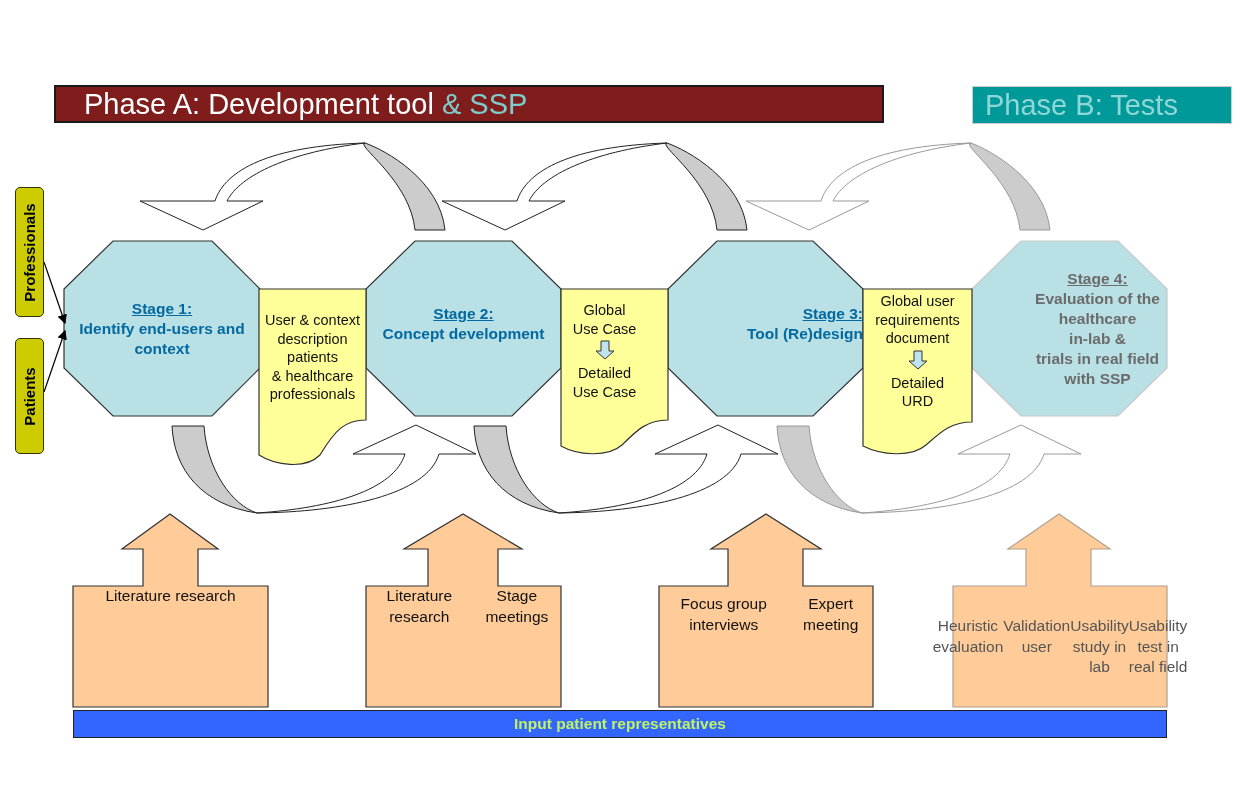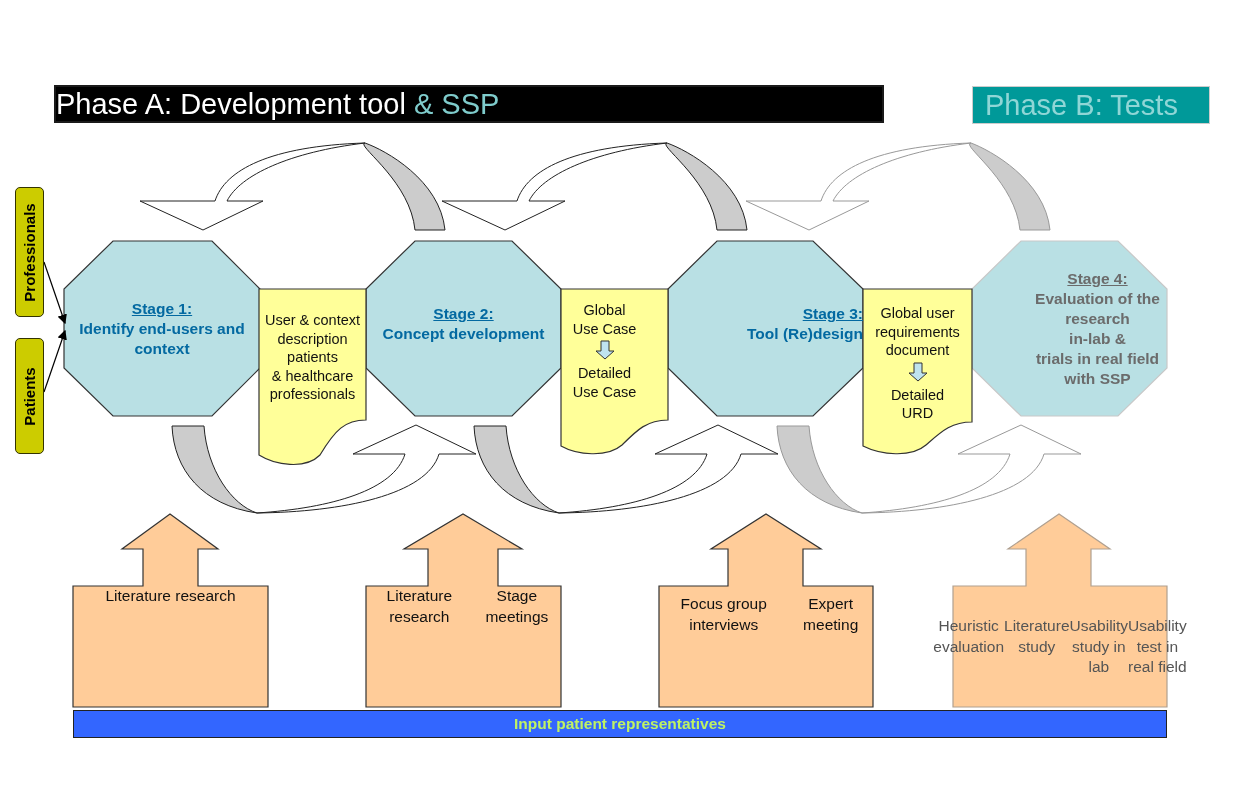--- a/index.html
+++ b/index.html
@@ -1,24 +1,24 @@
 <!DOCTYPE html>
 <html><head>
 <meta charset="utf-8">
 <style>
   html, body { margin: 0; padding: 0; background: #ffffff; }
   body { width: 1240px; height: 806px; position: relative; overflow: hidden;
          font-family: "Liberation Sans", sans-serif; }
   svg#diagram { position: absolute; left: 0; top: 0; }
   .abs { position: absolute; box-sizing: border-box; }
-  .phase-a { left: 54px; top: 85px; width: 830px; height: 38px; background: #000000;
+  .phase-a { left: 54px; top: 85px; width: 830px; height: 38px; background: #7f1d1d;
              border: 2px solid #1a1a1a; color: #ffffff; font-size: 29px; line-height: 34px;
-             padding-left: 0; white-space: nowrap; }
+             padding-left: 28px; white-space: nowrap; }
   .phase-a .faded { color: #7fcccc; }
-  .phase-b { left: 972px; top: 86px; width: 238px; height: 38px; background: #009999;
+  .phase-b { left: 972px; top: 86px; width: 260px; height: 38px; background: #009999;
              border: 1px solid #cccccc; color: #8fd6d6; font-size: 29px; line-height: 36px;
              padding-left: 12px; white-space: nowrap; }
   .actor { left: 15px; width: 29px; background: #cccc00; border: 1.5px solid #333300;
            border-radius: 5px; display: flex; align-items: center; justify-content: center; }
   .actor span { transform: rotate(-90deg); white-space: nowrap; font-weight: bold;
                 font-size: 15px; color: #000; }
   .stage-text { text-align: center; font-weight: bold; font-size: 15.5px; line-height: 20px;
                 color: #0369a1; display: flex; flex-direction: column; justify-content: center; }
   .stage-text .st { text-decoration: underline; }
   .stage-text.dim { color: #6b6b6b; }
@@ -101,21 +101,21 @@
   <div class="st">Stage 2:</div>
   <div>Concept development</div>
 </div>
 <div class="abs stage-text" style="left:668px;top:298px;width:195px;height:52px;align-items:flex-end;">
   <div class="st">Stage 3:</div>
   <div>Tool (Re)design</div>
 </div>
 <div class="abs stage-text dim" style="left:972px;top:267px;width:195px;height:124px;margin-left:28px;">
   <div class="st">Stage 4:</div>
   <div>Evaluation of the</div>
-  <div>research</div>
+  <div>healthcare</div>
   <div>in-lab &amp;</div>
   <div>trials in real field</div>
   <div>with SSP</div>
 </div>
 
 <div class="abs doc-text" style="left:259px;top:311px;width:107px;">
   <div>User &amp; context</div>
   <div>description</div>
   <div>patients</div>
   <div>&amp; healthcare</div>
@@ -123,21 +123,21 @@
 </div>
 <div class="abs doc-text" style="left:542px;top:301px;width:125px;">
   <div>Global</div>
   <div>Use Case</div>
   <svg class="mini-arrow" viewBox="0 0 20 20">
     <path d="M6,1 L14,1 L14,11 L19,11 L10,19 L1,11 L6,11 Z" fill="#bfe3ef" stroke="#333" stroke-width="1"></path>
   </svg>
   <div>Detailed</div>
   <div>Use Case</div>
 </div>
-<div class="abs doc-text" style="left:863px;top:304px;width:109px;">
+<div class="abs doc-text" style="left:863px;top:292px;width:109px;">
   <div>Global user</div>
   <div>requirements</div>
   <div>document</div>
   <svg class="mini-arrow" viewBox="0 0 20 20">
     <path d="M6,1 L14,1 L14,11 L19,11 L10,19 L1,11 L6,11 Z" fill="#bfe3ef" stroke="#333" stroke-width="1"></path>
   </svg>
   <div>Detailed</div>
   <div>URD</div>
 </div>
 
@@ -147,20 +147,20 @@
 <div class="abs input-text" style="left:366px;top:586px;width:195px;height:124px;padding-bottom:12px;">
   <div>Literature research</div>
   <div>Stage meetings</div>
 </div>
 <div class="abs input-text" style="left:659px;top:586px;width:214px;height:124px;padding-top:8px;">
   <div>Focus group interviews</div>
   <div>Expert meeting</div>
 </div>
 <div class="abs input-text dim" style="left:953px;top:586px;width:214px;height:124px;padding-top:30px;">
   <div>Heuristic evaluation</div>
-  <div>Literature study</div>
+  <div>Validation user</div>
   <div>Usability study in lab</div>
   <div>Usability test in real field</div>
 </div>
 
 <div class="abs bar">
   <span>Input patient representatives</span>
 </div>
 
 </body></html>

